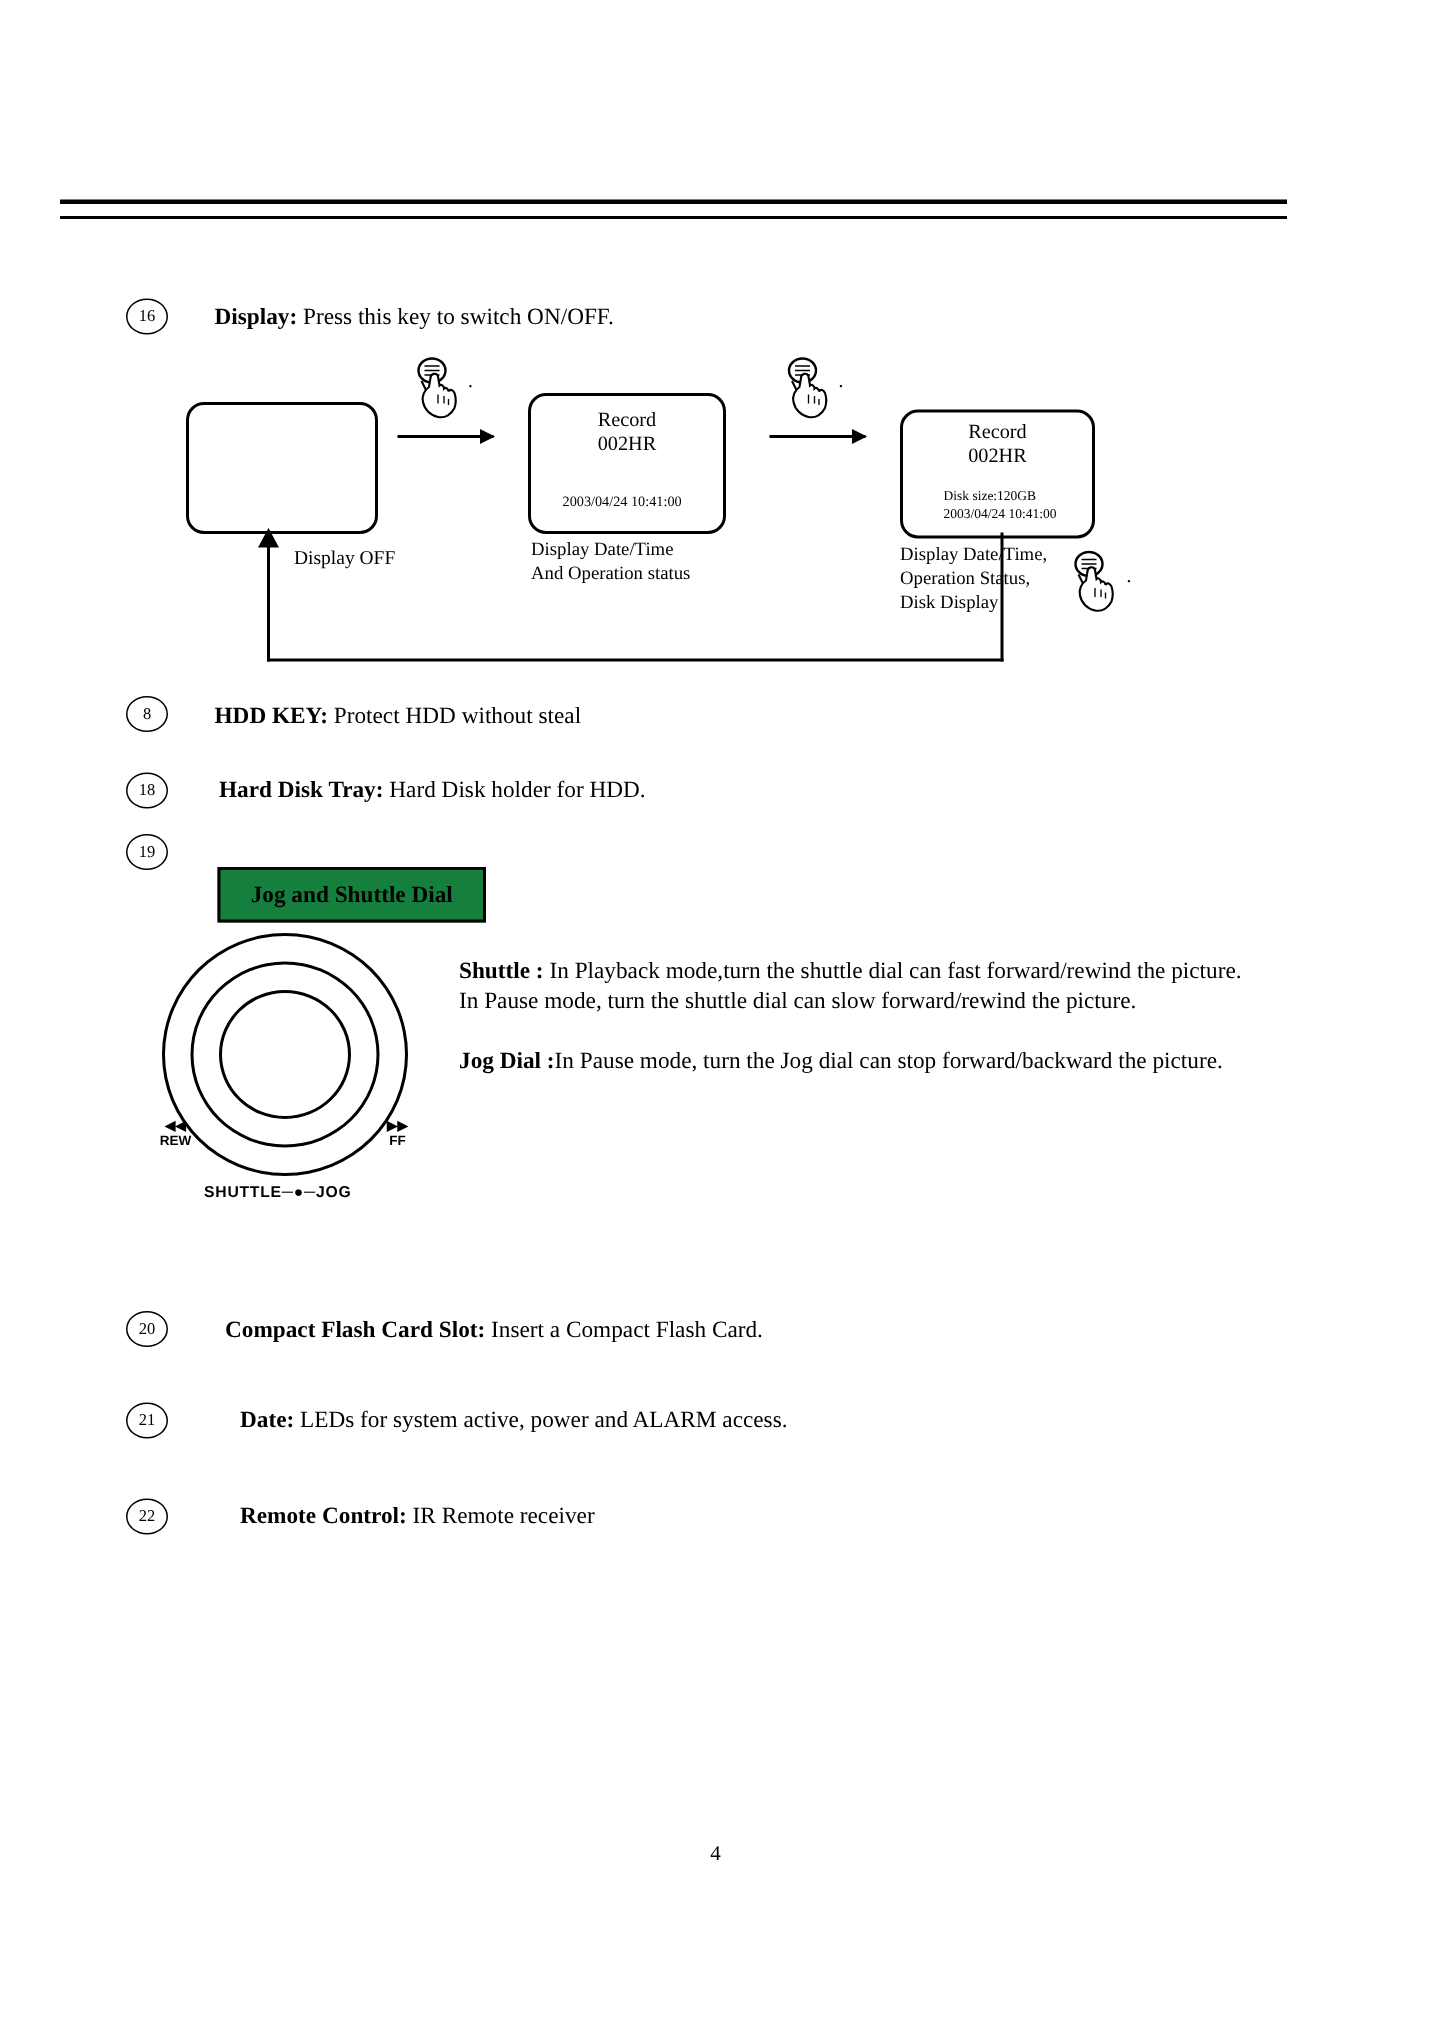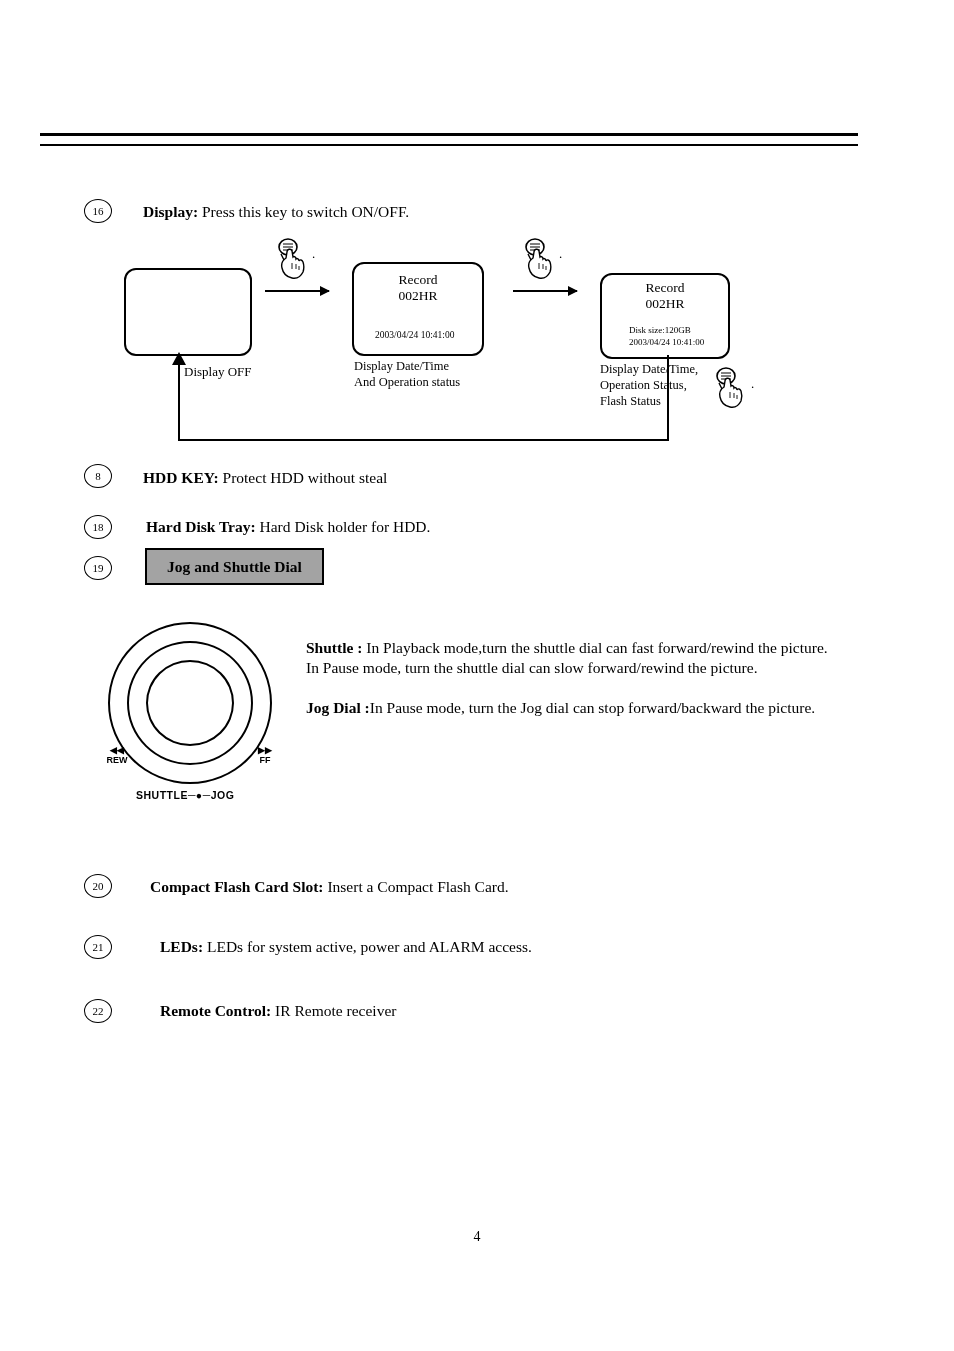--- a/index.html
+++ b/index.html
@@ -145,25 +145,25 @@
   .hand-dot {
     position: absolute;
     font-size: 13px;
     font-family: "Liberation Serif", serif;
   }
 
   
   .jog-box {
     position: absolute;
     left: 145px;
-    top: 548px;
+    top: 578px;
     width: 175px;
     height: 33px;
     border: 2px solid #000;
-    background: #a3a3a3;
+    background: #15803d;
   }
   .jog-box-label {
     position: absolute;
     left: 0; top: 0;
     width: 175px;
     line-height: 33px;
     text-align: center;
     font-size: 15.5px;
     font-weight: bold;
     font-family: "Liberation Serif", serif;
@@ -284,38 +284,38 @@
   <div class="hand-dot" style="left:559px; top:246px;">.</div>
 
   <div class="screen-box screen-3">
     <div class="scr-line" style="top:5px; font-size:13.5px;">Record</div>
     <div class="scr-line" style="top:21px; font-size:13.5px;">002HR</div>
     <div class="scr-line" style="top:50px; font-size:9px; text-align:left; padding-left:27px; width:auto;">Disk size:120GB</div>
     <div class="scr-line" style="top:62px; font-size:9px; text-align:left; padding-left:27px; width:auto;">2003/04/24 10:41:00</div>
   </div>
   <div class="caption" style="left:600px; top:361px;">Display Date/Time,</div>
   <div class="caption" style="left:600px; top:377px;">Operation Status,</div>
-  <div class="caption" style="left:600px; top:393px;">Flash Status</div>
+  <div class="caption" style="left:600px; top:393px;">Disk Display</div>
 
   <div class="hand-icon" style="left:710px; top:367px;">
     <svg width="40" height="44" viewBox="0 0 40 44">
       <ellipse cx="16" cy="9" rx="9" ry="8" fill="#fff" stroke="#000" stroke-width="1.6"></ellipse>
       <path d="M11 6 l10 0 M11 9 l10 0 M11 12 l10 0" stroke="#000" stroke-width="1"></path>
       <path d="M9 16 l5 10" stroke="#000" stroke-width="1.4" fill="none"></path>
       <path d="M14 20 c-3 2 -5 6 -4 10 c1 5 5 9 10 10 c5 1 9 -2 11 -6 c1 -3 1 -7 0 -10 c-1 -2 -3 -3 -4 -1 c0 -2 -2 -3 -3 -2 c0 -2 -2 -3 -3 -2 l-1 -6 c-1 -3 -5 -2 -5 1 z" fill="#fff" stroke="#000" stroke-width="1.4"></path>
       <path d="M20 25 l0 6 M24 26 l0 5 M27 28 l0 4" stroke="#000" stroke-width="0.9"></path>
     </svg>
   </div>
   <div class="hand-dot" style="left:751px; top:376px;">.</div>
 
   <div class="loop-v-right"></div>
   <div class="loop-h"></div>
   <div class="loop-v-left"></div>
   <div class="loop-arrow-up"></div>
-  <div class="caption" style="left:184px; top:364px; font-size:13px;">Display OFF</div>
+  <div class="caption" style="left:196px; top:364px; font-size:13px;">Display OFF</div>
 
   <div class="num-circle" style="left:84px; top:464px;">8</div>
   <div class="item-text" style="left:143px; top:468px;">
     <b>HDD KEY:</b><span> Protect HDD without steal</span>
   </div>
 
   <div class="num-circle" style="left:84px; top:515px;">18</div>
   <div class="item-text" style="left:146px; top:517px;">
     <b>Hard Disk Tray:</b><span> Hard Disk holder for HDD.</span>
   </div>
@@ -345,21 +345,21 @@
     <b>Jog Dial :</b><span>In Pause mode, turn the Jog dial can stop forward/backward the picture.</span>
   </div>
 
   <div class="num-circle" style="left:84px; top:874px;">20</div>
   <div class="item-text" style="left:150px; top:877px;text-align:right;">
     <b>Compact Flash Card Slot:</b><span> Insert a Compact Flash Card.</span>
   </div>
 
   <div class="num-circle" style="left:84px; top:935px;">21</div>
   <div class="item-text" style="left:160px; top:937px;">
-    <b>LEDs:</b><span> LEDs for system active, power and ALARM access.</span>
+    <b>Date:</b><span> LEDs for system active, power and ALARM access.</span>
   </div>
 
   <div class="num-circle" style="left:84px; top:999px;">22</div>
   <div class="item-text" style="left:160px; top:1001px;">
     <b>Remote Control:</b><span> IR Remote receiver</span>
   </div>
 
   <div class="page-number">4</div>
 
 </div>

